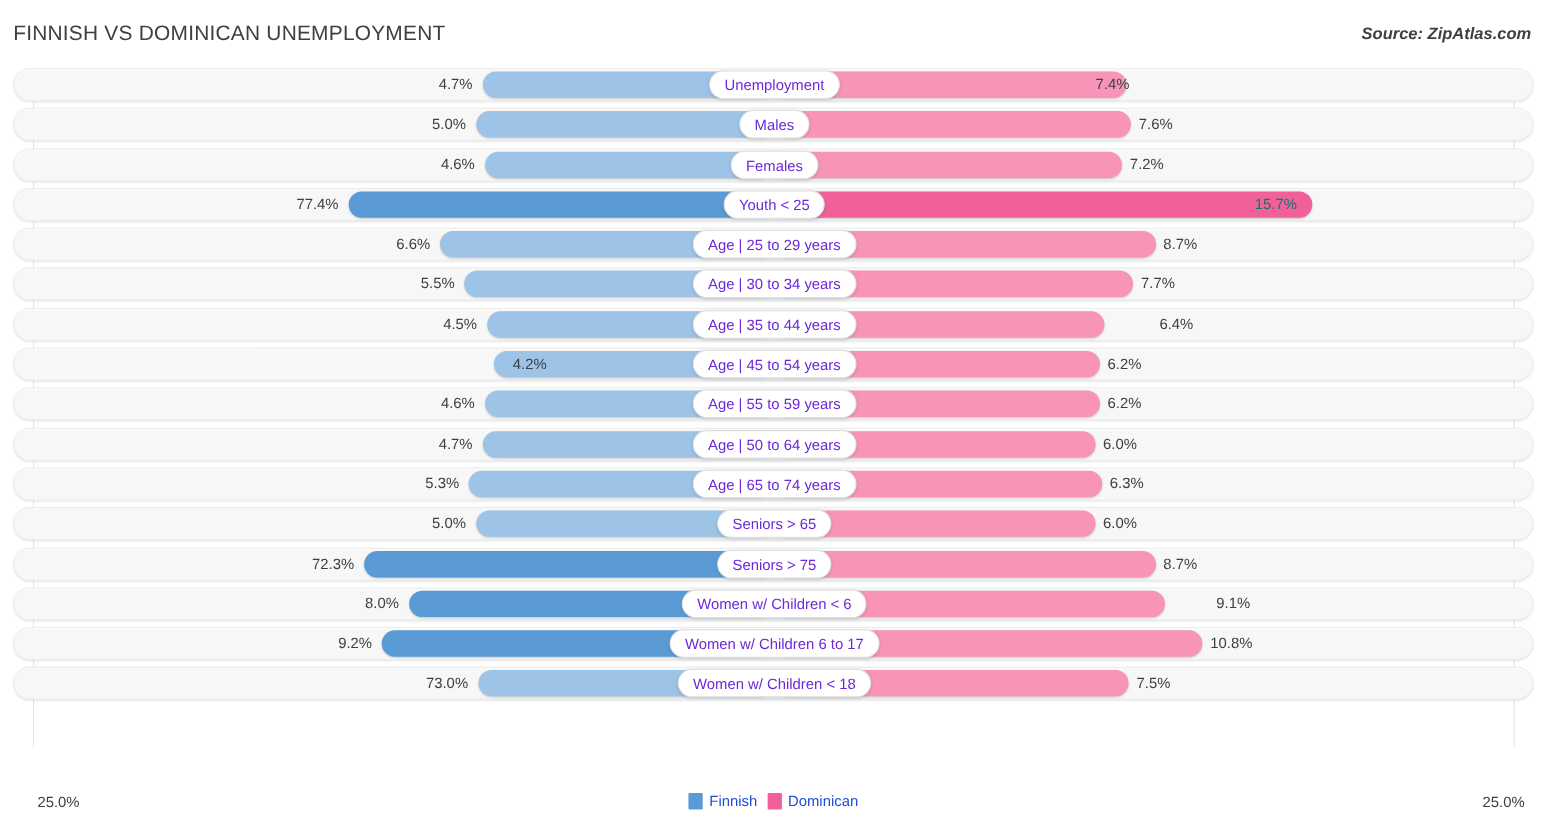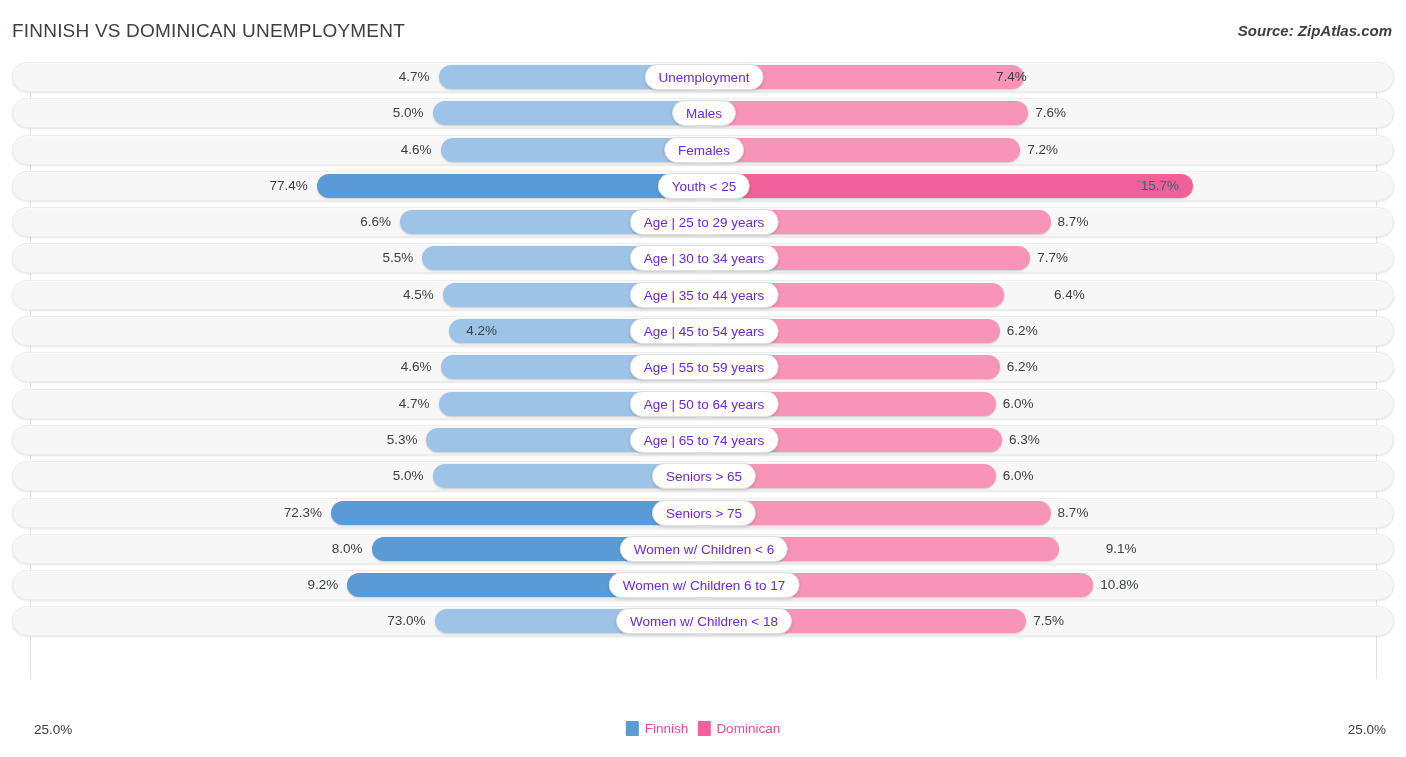--- a/index.html
+++ b/index.html
@@ -94,21 +94,21 @@
   .legend {
     position: absolute; left: 50%; top: 3px;
     transform: translateX(-50%);
     display: flex; align-items: center; gap: 9px;
     white-space: nowrap;
   }
   .lg-item { display: flex; align-items: center; gap: 6px; }
   .sw { width: 13px; height: 15px; border-radius: 1px; display: inline-block; }
   .sw.blue { background: #5b9bd5; }
   .sw.pink { background: #f2609a; }
-  .lg-label { font-size: 13.5px; color: #ec4899; }
+  .lg-label { font-size: 13.5px; color: #1d4ed8; }
 </style>
 </head>
 <body>
 
 <div class="page">
 
   <div class="header">
     <div class="title">FINNISH VS DOMINICAN UNEMPLOYMENT</div>
     <div class="source">Source: ZipAtlas.com</div>
   </div>

